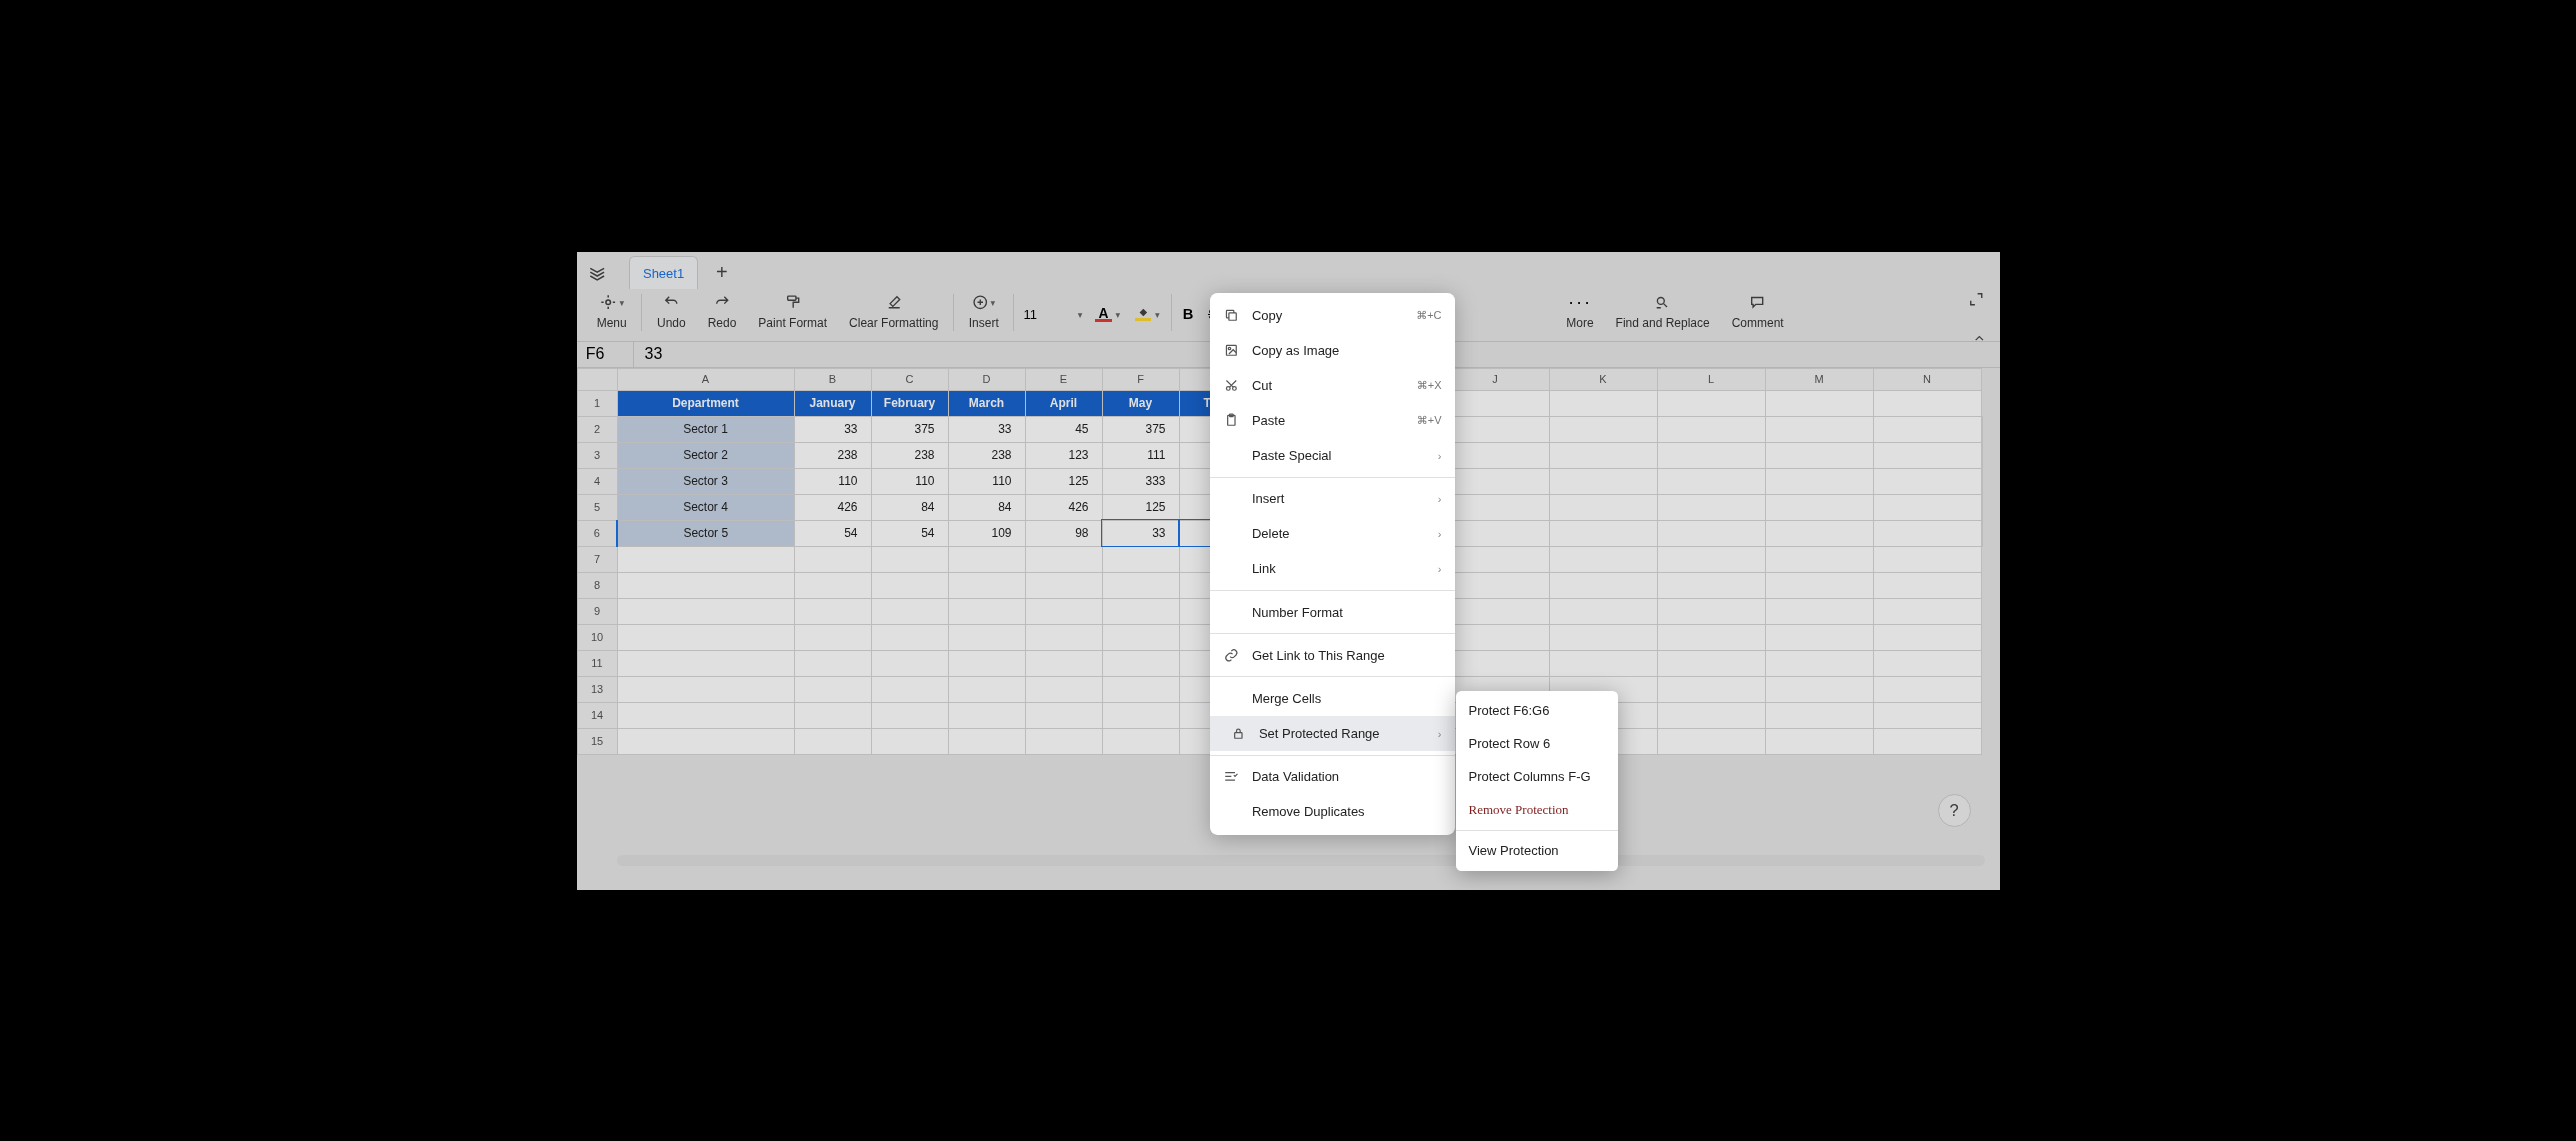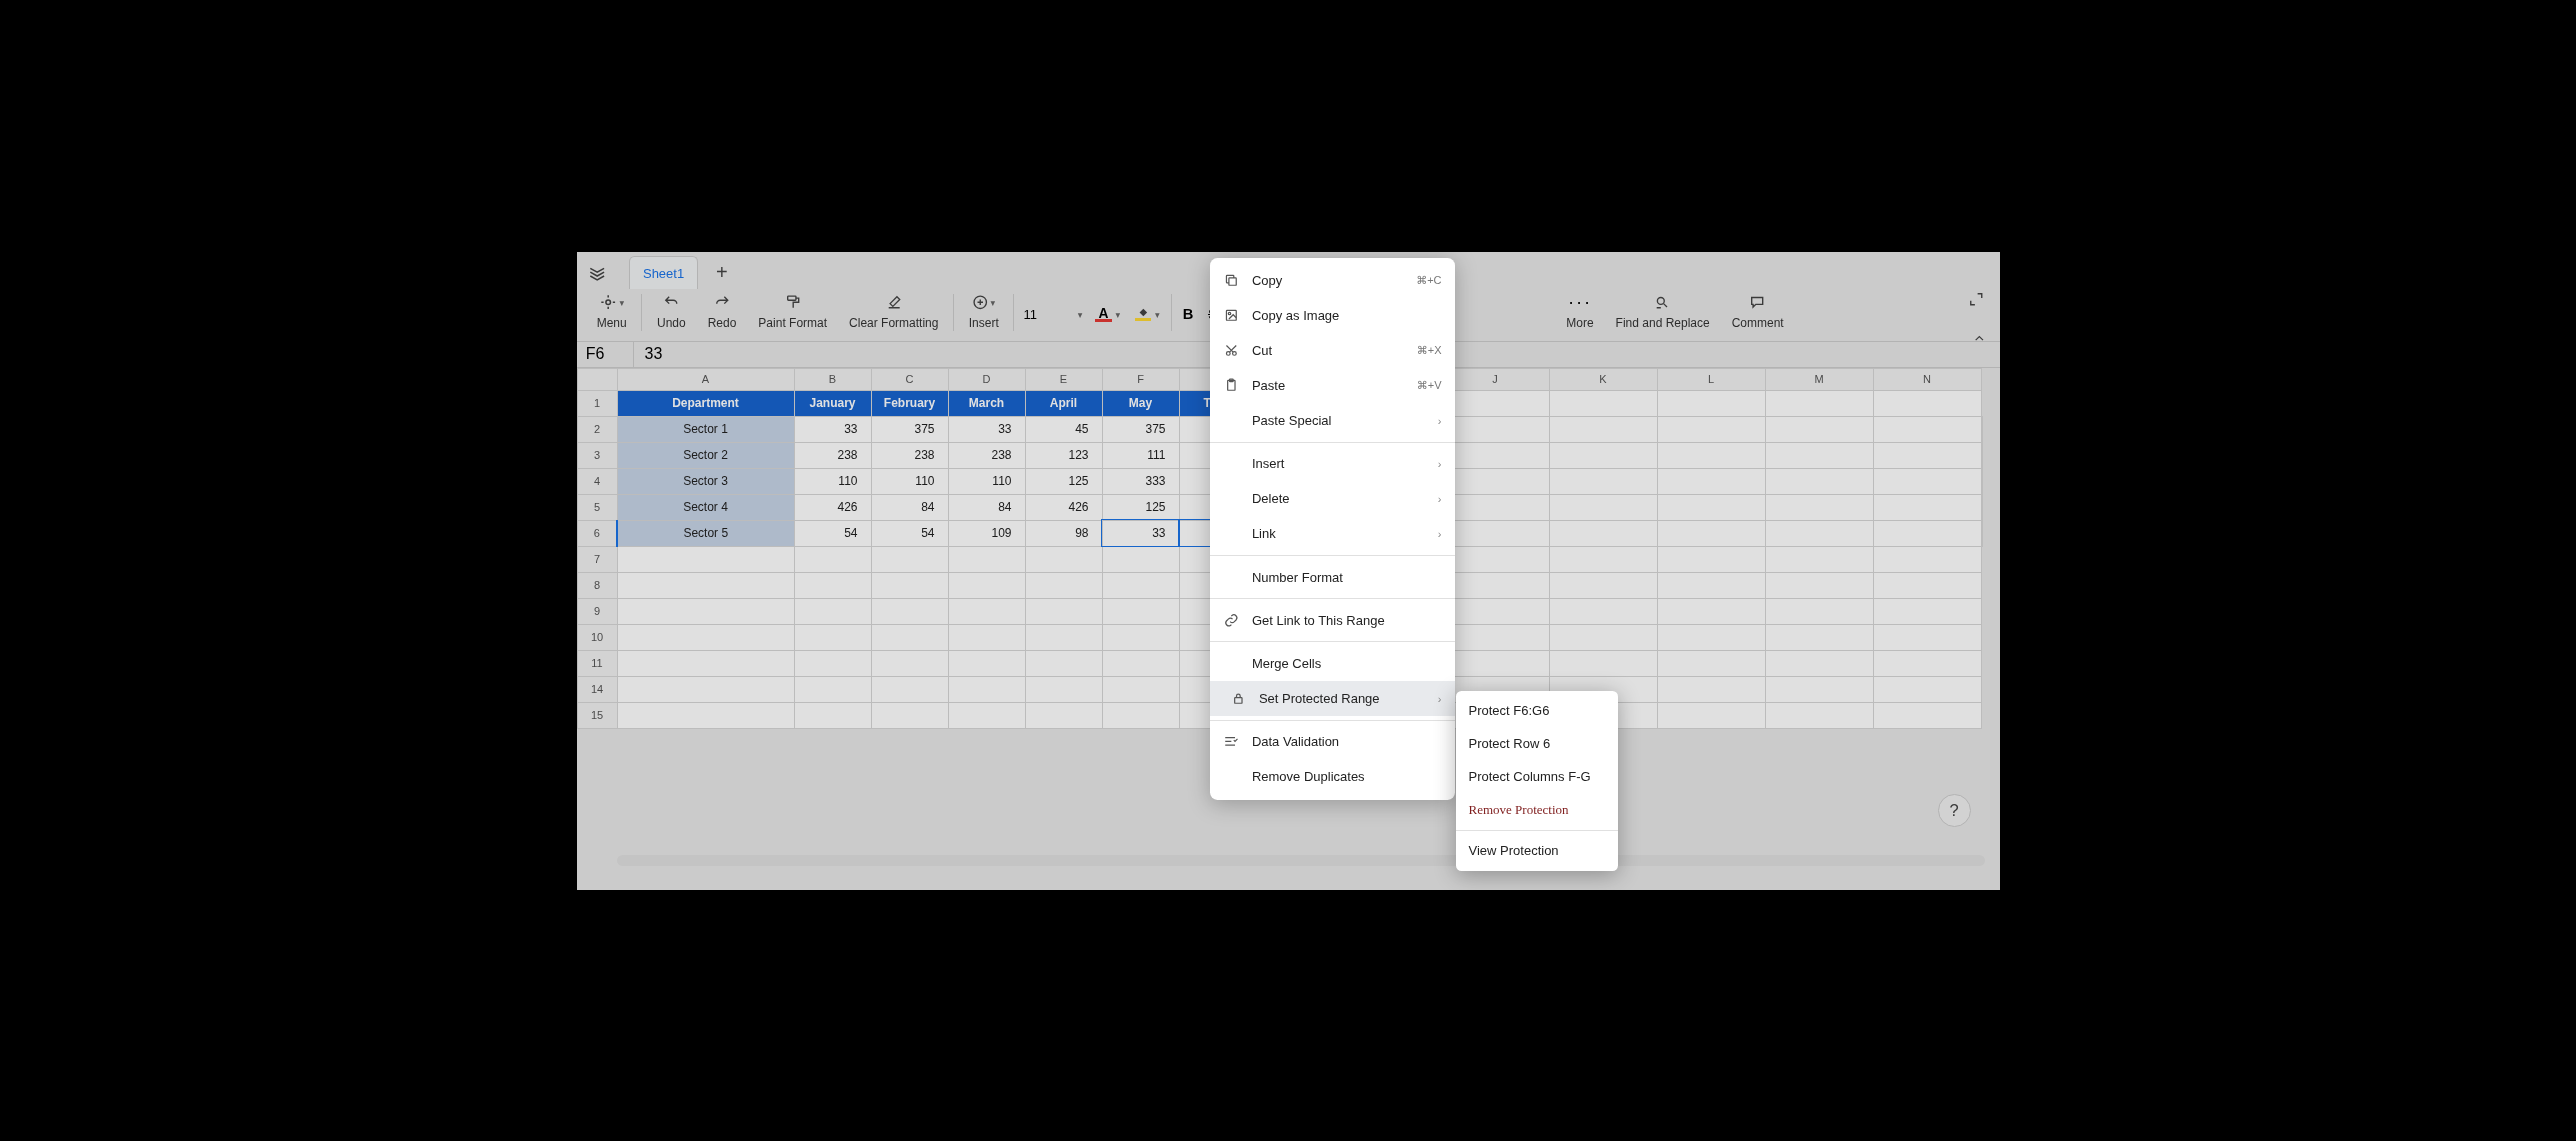--- a/index.html
+++ b/index.html
@@ -44,21 +44,21 @@
 .col-wide { width: 108px; }
 .hdr-row th { height: 22px; }
 
 .blue-header td { background: #1763cf; color: #ffffff; font-weight: 600; }
 .sel-col td.dept { background: #c7d4e6; }
 .sel-range { outline: 1.8px solid #1a73e8; outline-offset: -0.9px; }
 .sel-left-border { border-left: 2.8px solid #1a73e8 !important; }
 .num { text-align: right; padding-right: 13px; }
 
 
-.ctxmenu { position: absolute; z-index: 100; top: 6px; left: 633px; width: 245px; background: #fff; border-radius: 7.4px; box-shadow: 0 3.7px 22px rgba(0,0,0,0.25); padding: 5.5px 0; }
+.ctxmenu { position: absolute; z-index: 100; top: 41px; left: 633px; width: 245px; background: #fff; border-radius: 7.4px; box-shadow: 0 3.7px 22px rgba(0,0,0,0.25); padding: 5.5px 0; }
 .ctx-item { height: 35px; display: flex; align-items: center; padding: 0 13px; font-size: 13px; color: #222; cursor: pointer; gap: 11px; }
 .ctx-item.highlighted { background: #e8eaed; padding-left: 20px; }
 .ctx-icon { width: 18.4px; display: flex; align-items: center; justify-content: center; color: #555; }
 .ctx-label { flex: 1; }
 .ctx-shortcut { font-size: 11px; color: #777; }
 .ctx-arrow { color: #888; font-size: 11px; }
 .ctx-sep { height: 0.9px; background: #e0e0e0; margin: 3.7px 0; }
 
 
 .submenu { position: absolute; z-index: 110; top: 439px; left: 879px; width: 162px; background: #fff; border-radius: 5.5px; box-shadow: 0 3.7px 22px rgba(0,0,0,0.3); padding: 3.7px 0; }
@@ -437,20 +437,37 @@
             <td></td>
             <td></td>
             <td></td>
             <td></td>
             <td></td>
             <td></td>
             <td></td>
             <td></td>
           </tr>
           <tr>
+            <th class="rowhead">13</th>
+            <td></td>
+            <td></td>
+            <td></td>
+            <td></td>
+            <td></td>
+            <td></td>
+            <td></td>
+            <td></td>
+            <td></td>
+            <td></td>
+            <td></td>
+            <td></td>
+            <td></td>
+            <td></td>
+          </tr>
+          <tr>
             <th class="rowhead">14</th>
             <td></td>
             <td></td>
             <td></td>
             <td></td>
             <td></td>
             <td></td>
             <td></td>
             <td></td>
             <td></td>

